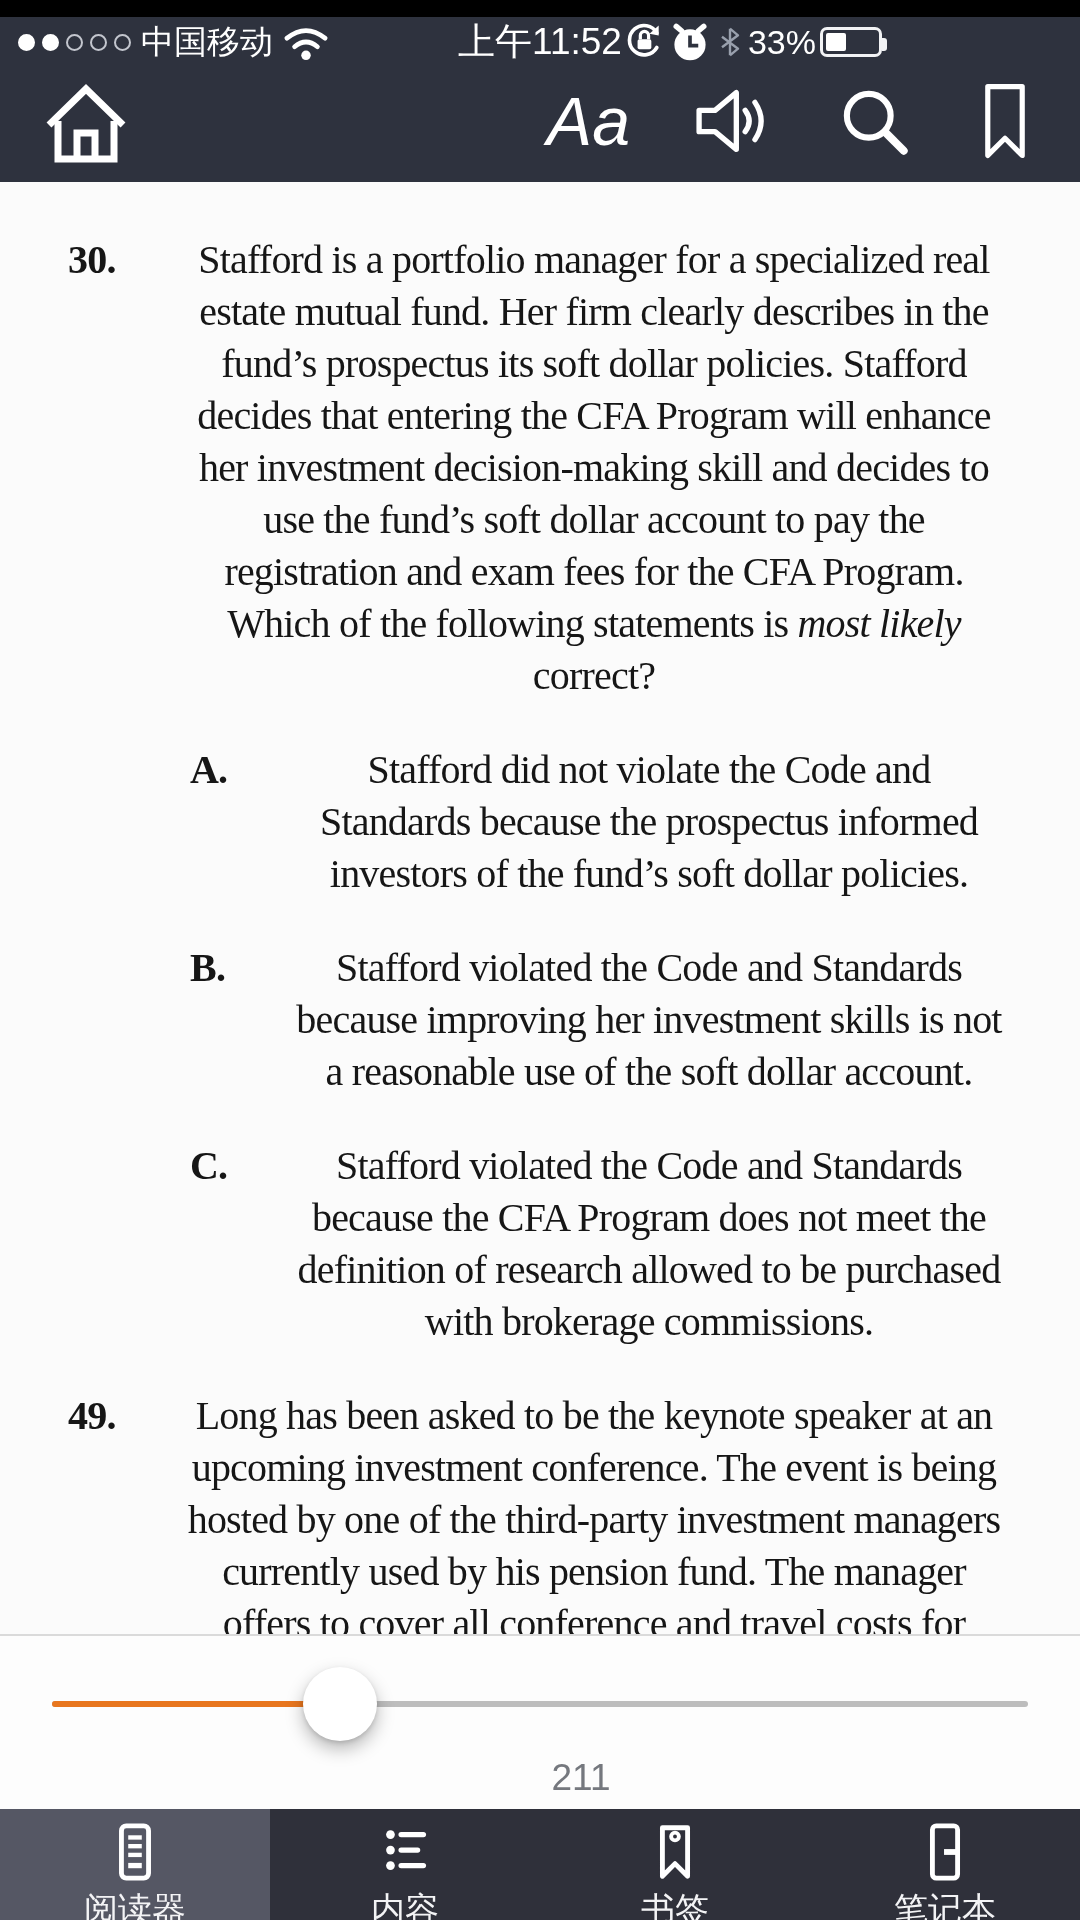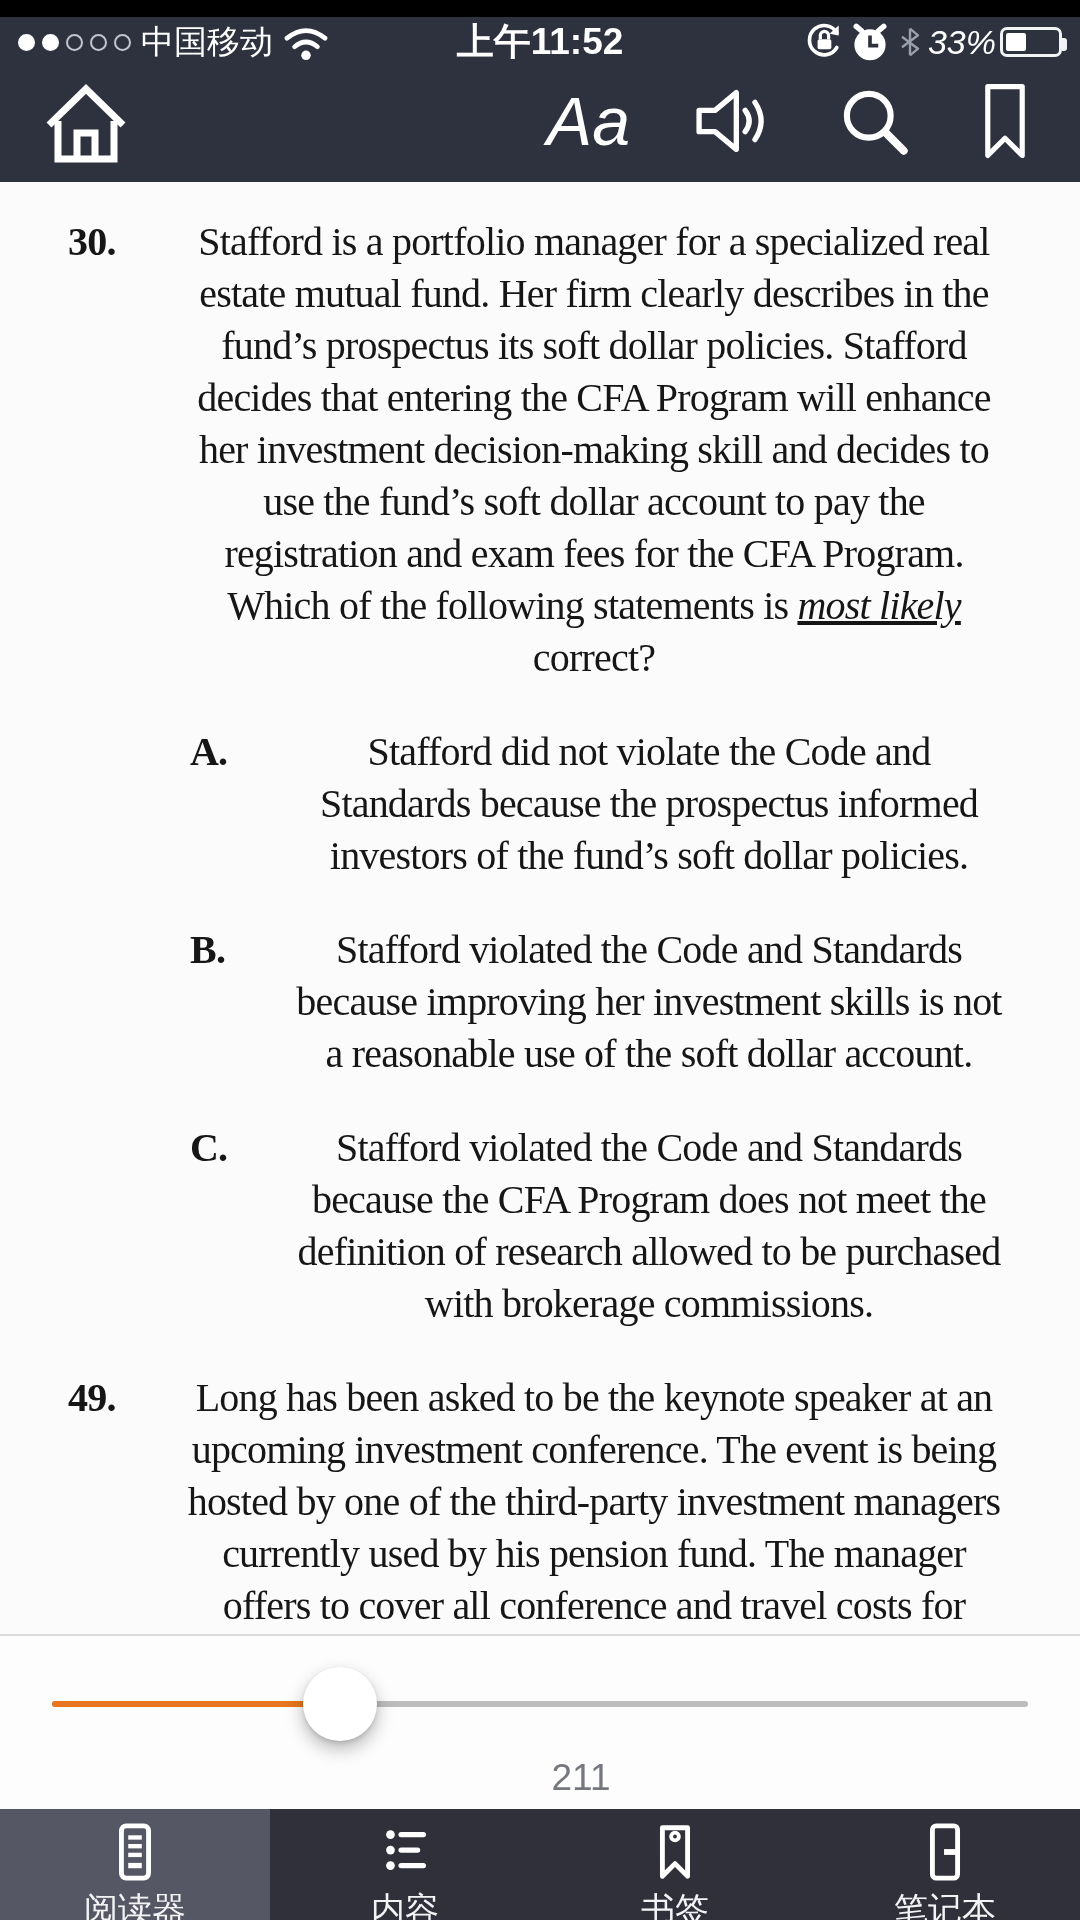--- a/index.html
+++ b/index.html
@@ -7,49 +7,49 @@
   .page {
     position:relative; width:1080px; height:1920px; margin:17px auto;
     background:#eab308; overflow:hidden;
     font-family:"Liberation Sans", sans-serif;
   }
   
   .header { height:165px; background:#2e323e; color:#fff; }
   .status-bar { height:50px; display:flex; align-items:center; padding:0 18px; }
   .sb-left { flex:1; display:flex; align-items:center; gap:10px; }
   .sb-center { flex:0 0 auto; }
-  .sb-right { flex:1; display:flex; align-items:center; justify-content:flex-end; gap:2px;font-style:italic; }
+  .sb-right { flex:1; display:flex; align-items:center; gap:2px; }
   .signal { display:flex; align-items:center; gap:7px; }
   .signal .dot { width:17px; height:17px; border-radius:50%; border:2px solid #c3c6ce; display:inline-block; }
   .signal .dot.filled { background:#fff; border-color:#fff; }
   .carrier { font-size:33px; color:#fff; letter-spacing:0; }
-  .time { font-size:37px; font-weight:700; color:#fff; }
+  .time { font-size:37px; font-weight:400; color:#fff; }
   .pct { font-size:34px; color:#fff; }
   .battery { position:relative; width:62px; height:30px; border:3px solid #f2f3f5; border-radius:7px; margin-left:2px; }
   .battery .level { position:absolute; left:3px; top:3px; bottom:3px; background:#fff; border-radius:2px; }
   .battery .nub { position:absolute; right:-8px; top:8px; width:5px; height:13px; background:#f2f3f5; border-radius:0 3px 3px 0; }
   .toolbar { height:115px; display:flex; align-items:center; padding:0 44px 8px 38px;font-style:italic; }
   .tool-right { margin-left:auto; display:flex; align-items:center; gap:58px; }
   .aa-label { font-size:68px; color:#fff; line-height:1; font-weight:400; }
   .icon-btn { display:flex; align-items:center; justify-content:center; cursor:pointer; }
   
   .content {
-    height:1452px; overflow:hidden; background:#fbfbfb; padding-top:34px;
+    height:1452px; overflow:hidden; background:#fbfbfb; padding-top:52px;
     font-family:"Liberation Serif", serif; color:#161616;
     font-size:40px; line-height:52px; letter-spacing:-0.8px;
   }
   .qtext, .otext { white-space:pre-line;text-align:center; }
   .qrow { display:flex; align-items:flex-start; }
   .qrow .qnum { flex:0 0 80px; margin-left:68px; font-weight:bold; }
   .qrow .qtext { width:892px; }
   .orow { display:flex; align-items:flex-start; margin-top:42px; }
   .orow .oletter { flex:0 0 65px; margin-left:190px; font-weight:bold; }
   .orow .otext { width:788px; }
   .q31 { margin-top:42px; }
-  em.mostlikely { font-style:italic;text-decoration:underline; }
+  em.mostlikely { font-style:italic; }
   
   .pager { position:relative; height:175px; background:#fdfdfd; border-top:2px solid #dadada;padding-left:41px; }
   .slider { position:absolute; left:52px; right:52px; top:64px; height:8px; }
   .track { position:absolute; left:0; right:0; top:1px; height:6px; background:#bdbdbd; border-radius:3px; }
   .fill { position:absolute; left:0; top:0; height:6px; background:#e8761e; border-radius:3px; }
   .thumb {
     position:absolute; top:-33px; width:74px; height:74px; border-radius:50%;
     background:#fff; box-shadow:0 8px 18px rgba(0,0,0,0.28), 0 2px 4px rgba(0,0,0,0.12);
     cursor:pointer;
   }

